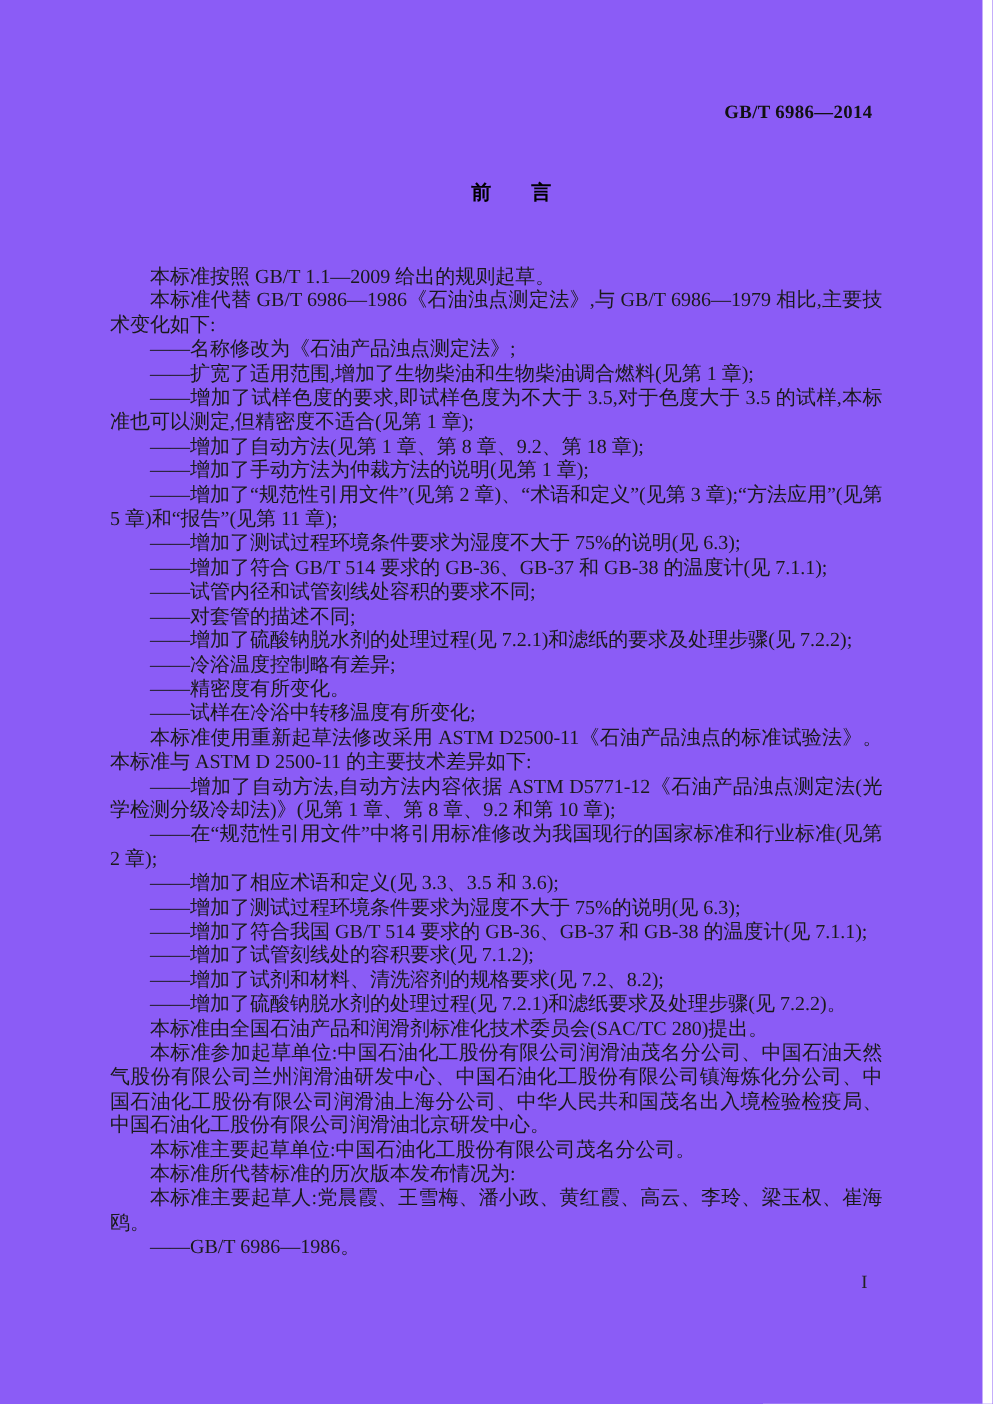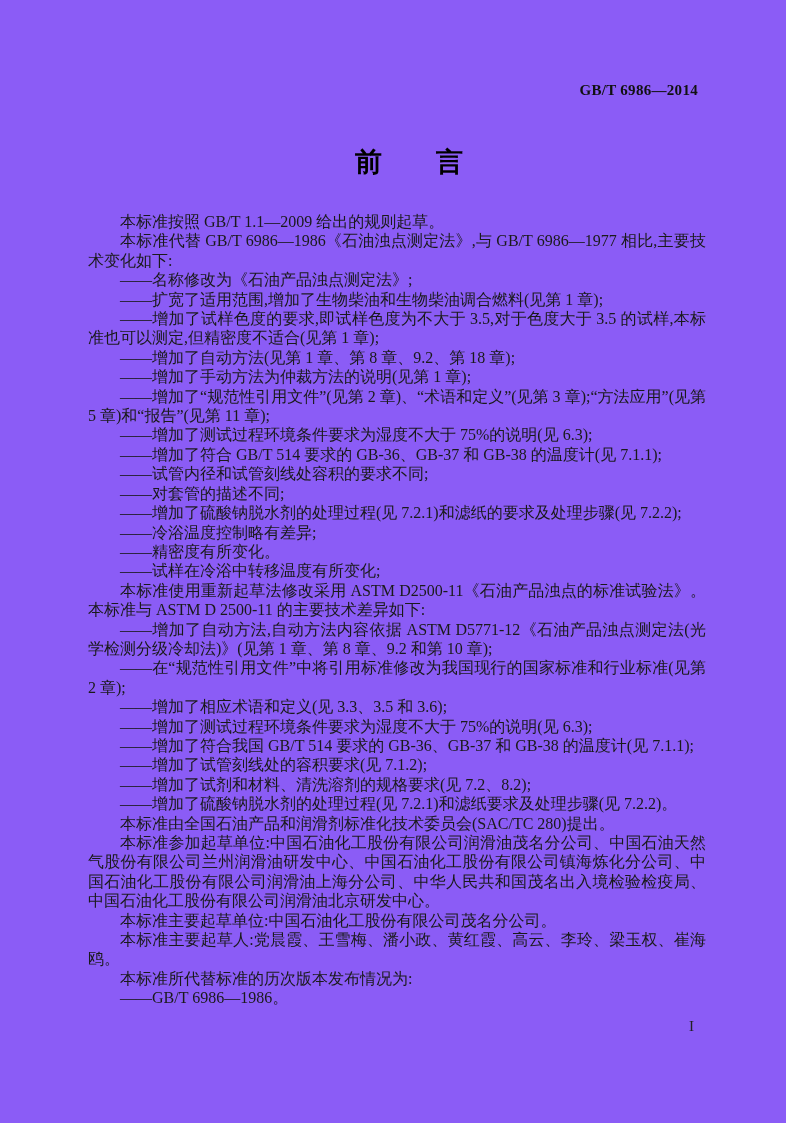--- a/index.html
+++ b/index.html
@@ -29,21 +29,21 @@
     letter-spacing: 0.3px;
     font-family: "Liberation Serif", "DejaVu Serif", serif;
   }
   .title {
     position: absolute;
     top: 144px;
     left: 0;
     right: 0;
     margin: 0;
     text-align: center;
-    font-size: 27px;
+    font-size: 16px;
     font-weight: bold;
     font-family: "Liberation Sans", "DejaVu Sans", sans-serif;
     color: #000000;
     padding-left: 32px;
   }
   .body-text {
     position: absolute;
     top: 212px;
     left: 88px;
     width: 618px;
@@ -69,21 +69,21 @@
 <body>
 
 <div class="page">
 
   <div class="doc-number">GB/T 6986—2014</div>
 
   <h1 class="title">前　　言</h1>
 
   <div class="body-text">
     <p class="para">本标准按照 GB/T 1.1—2009 给出的规则起草。</p>
-    <p class="para">本标准代替 GB/T 6986—1986《石油浊点测定法》,与 GB/T 6986—1977 相比,主要技术变化如下:</p>
+    <p class="para">本标准代替 GB/T 6986—1986《石油浊点测定法》,与 GB/T 6986—1979 相比,主要技术变化如下:</p>
     <p class="para">——名称修改为《石油产品浊点测定法》;</p>
     <p class="para">——扩宽了适用范围,增加了生物柴油和生物柴油调合燃料(见第 1 章);</p>
     <p class="para">——增加了试样色度的要求,即试样色度为不大于 3.5,对于色度大于 3.5 的试样,本标准也可以测定,但精密度不适合(见第 1 章);</p>
     <p class="para">——增加了自动方法(见第 1 章、第 8 章、9.2、第 18 章);</p>
     <p class="para">——增加了手动方法为仲裁方法的说明(见第 1 章);</p>
     <p class="para">——增加了“规范性引用文件”(见第 2 章)、“术语和定义”(见第 3 章);“方法应用”(见第 5 章)和“报告”(见第 11 章);</p>
     <p class="para">——增加了测试过程环境条件要求为湿度不大于 75%的说明(见 6.3);</p>
     <p class="para">——增加了符合 GB/T 514 要求的 GB-36、GB-37 和 GB-38 的温度计(见 7.1.1);</p>
     <p class="para">——试管内径和试管刻线处容积的要求不同;</p>
     <p class="para">——对套管的描述不同;</p>
@@ -96,20 +96,20 @@
     <p class="para">——在“规范性引用文件”中将引用标准修改为我国现行的国家标准和行业标准(见第 2 章);</p>
     <p class="para">——增加了相应术语和定义(见 3.3、3.5 和 3.6);</p>
     <p class="para">——增加了测试过程环境条件要求为湿度不大于 75%的说明(见 6.3);</p>
     <p class="para">——增加了符合我国 GB/T 514 要求的 GB-36、GB-37 和 GB-38 的温度计(见 7.1.1);</p>
     <p class="para">——增加了试管刻线处的容积要求(见 7.1.2);</p>
     <p class="para">——增加了试剂和材料、清洗溶剂的规格要求(见 7.2、8.2);</p>
     <p class="para">——增加了硫酸钠脱水剂的处理过程(见 7.2.1)和滤纸要求及处理步骤(见 7.2.2)。</p>
     <p class="para">本标准由全国石油产品和润滑剂标准化技术委员会(SAC/TC 280)提出。</p>
     <p class="para">本标准参加起草单位:中国石油化工股份有限公司润滑油茂名分公司、中国石油天然气股份有限公司兰州润滑油研发中心、中国石油化工股份有限公司镇海炼化分公司、中国石油化工股份有限公司润滑油上海分公司、中华人民共和国茂名出入境检验检疫局、中国石油化工股份有限公司润滑油北京研发中心。</p>
     <p class="para">本标准主要起草单位:中国石油化工股份有限公司茂名分公司。</p>
+    <p class="para">本标准所代替标准的历次版本发布情况为:</p>
     <p class="para">本标准主要起草人:党晨霞、王雪梅、潘小政、黄红霞、高云、李玲、梁玉权、崔海鸥。</p>
-    <p class="para">本标准所代替标准的历次版本发布情况为:</p>
     <p class="para">——GB/T 6986—1986。</p>
   </div>
 
   <div class="page-number">I</div>
 
 </div>
 
 </body></html>

